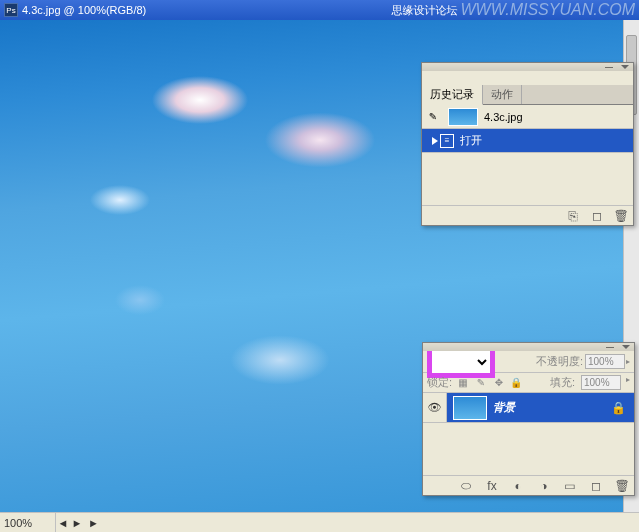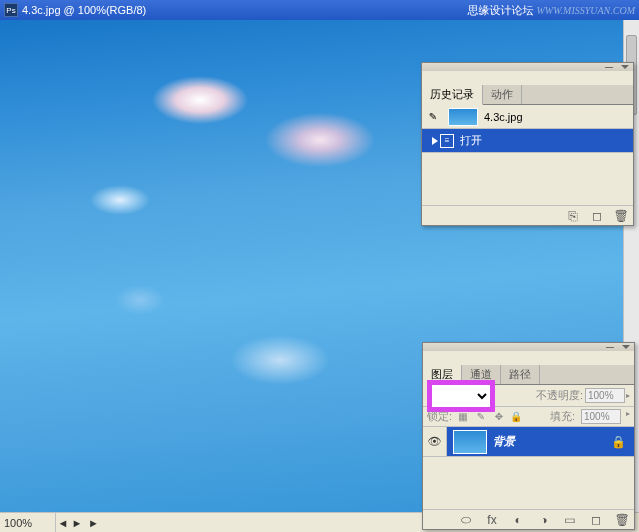--- a/index.html
+++ b/index.html
@@ -1,21 +1,21 @@
 <!DOCTYPE html>
 <html><head>
   <meta charset="utf-8">
   <style>
     * { margin: 0; padding: 0; box-sizing: border-box; font-family: "Microsoft YaHei", Tahoma, sans-serif; }
     body { width: 639px; height: 532px; background: #6e6e6e; overflow: hidden; position: relative; }
     
     .titlebar { height: 20px; background: linear-gradient(to bottom, #3a6fd8, #2258c4); display: flex; align-items: center; padding: 0 4px; color: #fff; font-size: 11px; }
     .ps-icon { width: 14px; height: 14px; background: #1a3a6e; border: 1px solid #4a6faa; margin-right: 4px; font-size: 8px; display: flex; align-items: center; justify-content: center; }
     .titlebar-text { flex: 1; }
-    .watermark { font-size: 10px; color: #91b0e2; font-style: italic; font-family: Liberation Serif, serif; }
+    .watermark { font-size: 16px; color: #91b0e2; font-style: italic; }
     
     .canvas-wrap { position: absolute; top: 20px; left: 0; right: 16px; bottom: 20px; overflow: hidden; }
     .canvas-bg { width: 100%; height: 100%; background: 
       radial-gradient(ellipse 80px 40px at 200px 80px, #fff 0%, #e8d0e0 30%, transparent 60%),
       radial-gradient(ellipse 100px 50px at 320px 120px, #f5e5f0 0%, #d0c0dd 20%, transparent 55%),
       radial-gradient(ellipse 60px 30px at 120px 180px, #e0f0ff 0%, transparent 50%),
       radial-gradient(ellipse 90px 45px at 280px 340px, #c0ddf5 0%, transparent 55%),
       radial-gradient(ellipse 50px 30px at 140px 280px, #8ac5f0 0%, transparent 50%),
       linear-gradient(175deg, #1876c8 0%, #2d8bd6 15%, #4fa5e0 35%, #5db5ea 55%, #4fa5e0 75%, #3595d8 100%);
     }
@@ -120,25 +120,20 @@
     <span class="footer-btn">⎘</span>
     <span class="footer-btn">◻</span>
     <span class="footer-btn">🗑</span>
   </div>
 </div>
 
 <div class="panel layers-panel">
   <div class="panel-grip">
     <span class="panel-close">—</span>
   </div>
-  <div class="panel-tabs">
-    <div class="panel-tab active">图层</div>
-    <div class="panel-tab">通道</div>
-    <div class="panel-tab">路径</div>
-  </div>
   <div class="layers-opts">
     <select class="blend-select">
       <option>正常</option>
     </select>
     <span class="opacity-lbl">不透明度:</span>
     <input class="opacity-val" value="100%" style="">
     <span class="arrow-sm">▸</span>
   </div>
   <div class="lock-row">
     <span>锁定:</span>

